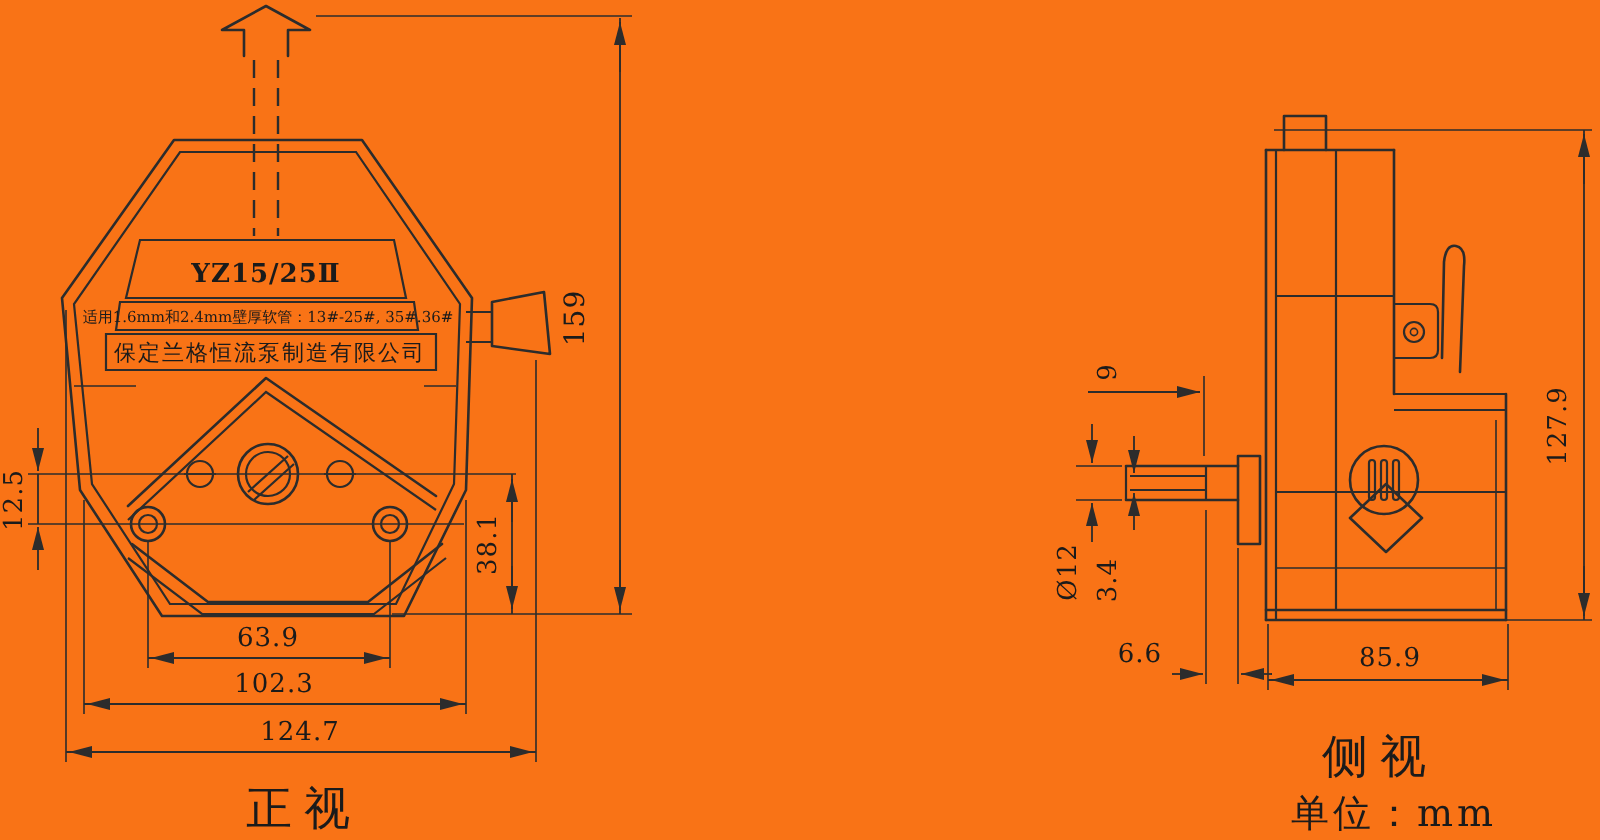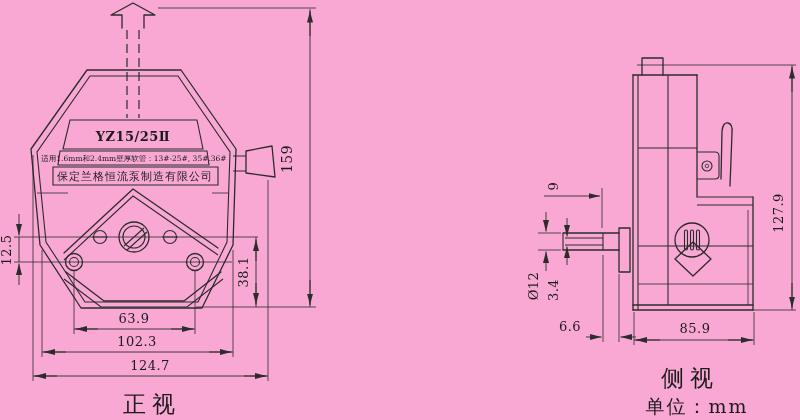--- a/index.html
+++ b/index.html
@@ -1,16 +1,16 @@
 <!DOCTYPE html>
 <html><head>
 <meta charset="utf-8">
 <style>
   html,body { margin:0; padding:0; background:#fff; }
-  #canvas { width:800px; height:420px; background:#f9a8d4; position:relative; overflow:hidden; }
+  #canvas { width:800px; height:420px; background:#f97316; position:relative; overflow:hidden; }
   svg { display:block; }
   .ln   { stroke:#2c2c2c; fill:none; stroke-width:1.3; stroke-linejoin:round; stroke-linecap:round; }
   .med  { stroke:#2c2c2c; fill:none; stroke-width:1.1; }
   .thin { stroke:#2c2c2c; fill:none; stroke-width:0.8; }
   .diml { stroke:#2c2c2c; fill:none; stroke-width:0.9; }
   .dash { stroke:#2c2c2c; fill:none; stroke-width:1.2; stroke-dasharray:9 5; }
   text  { fill:#1b1b1b; font-family:"DejaVu Serif","Liberation Serif",serif; }
   .dimt { font-size:13px; letter-spacing:0.5px; }
   .dimt-lg { font-size:14px; letter-spacing:0.5px; }
   .cjk-lg { font-size:23px; letter-spacing:6px; }

